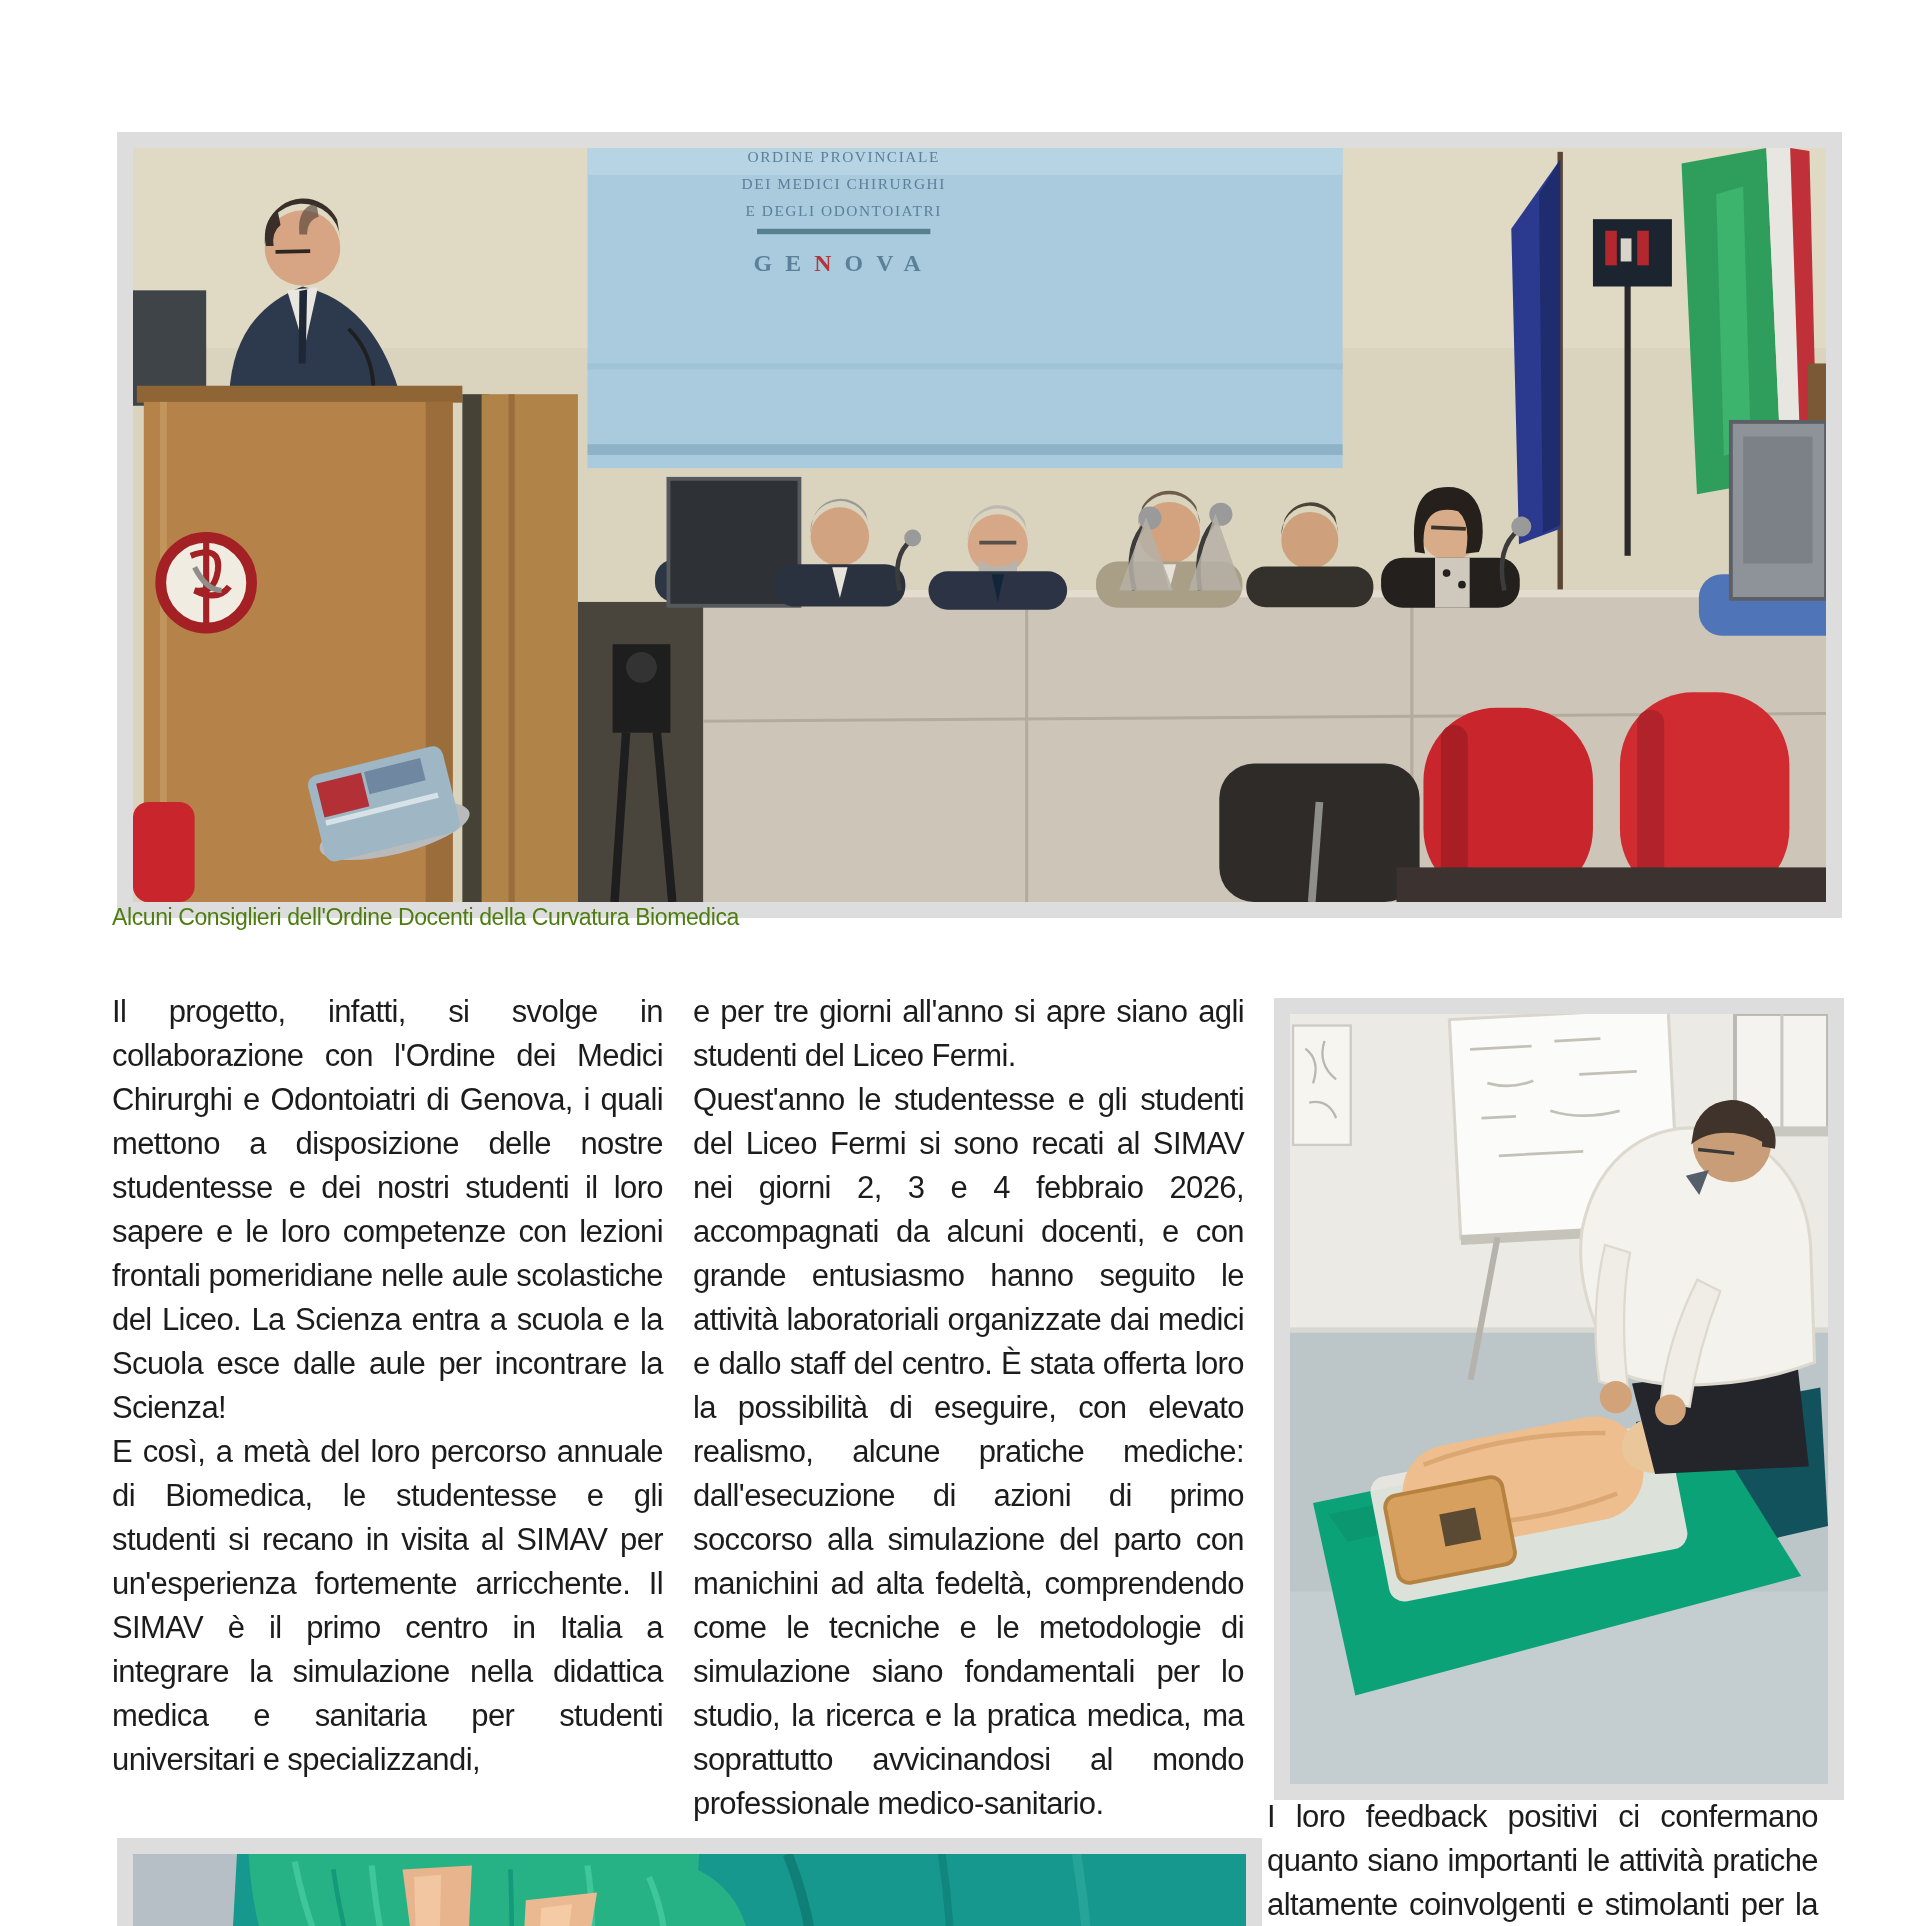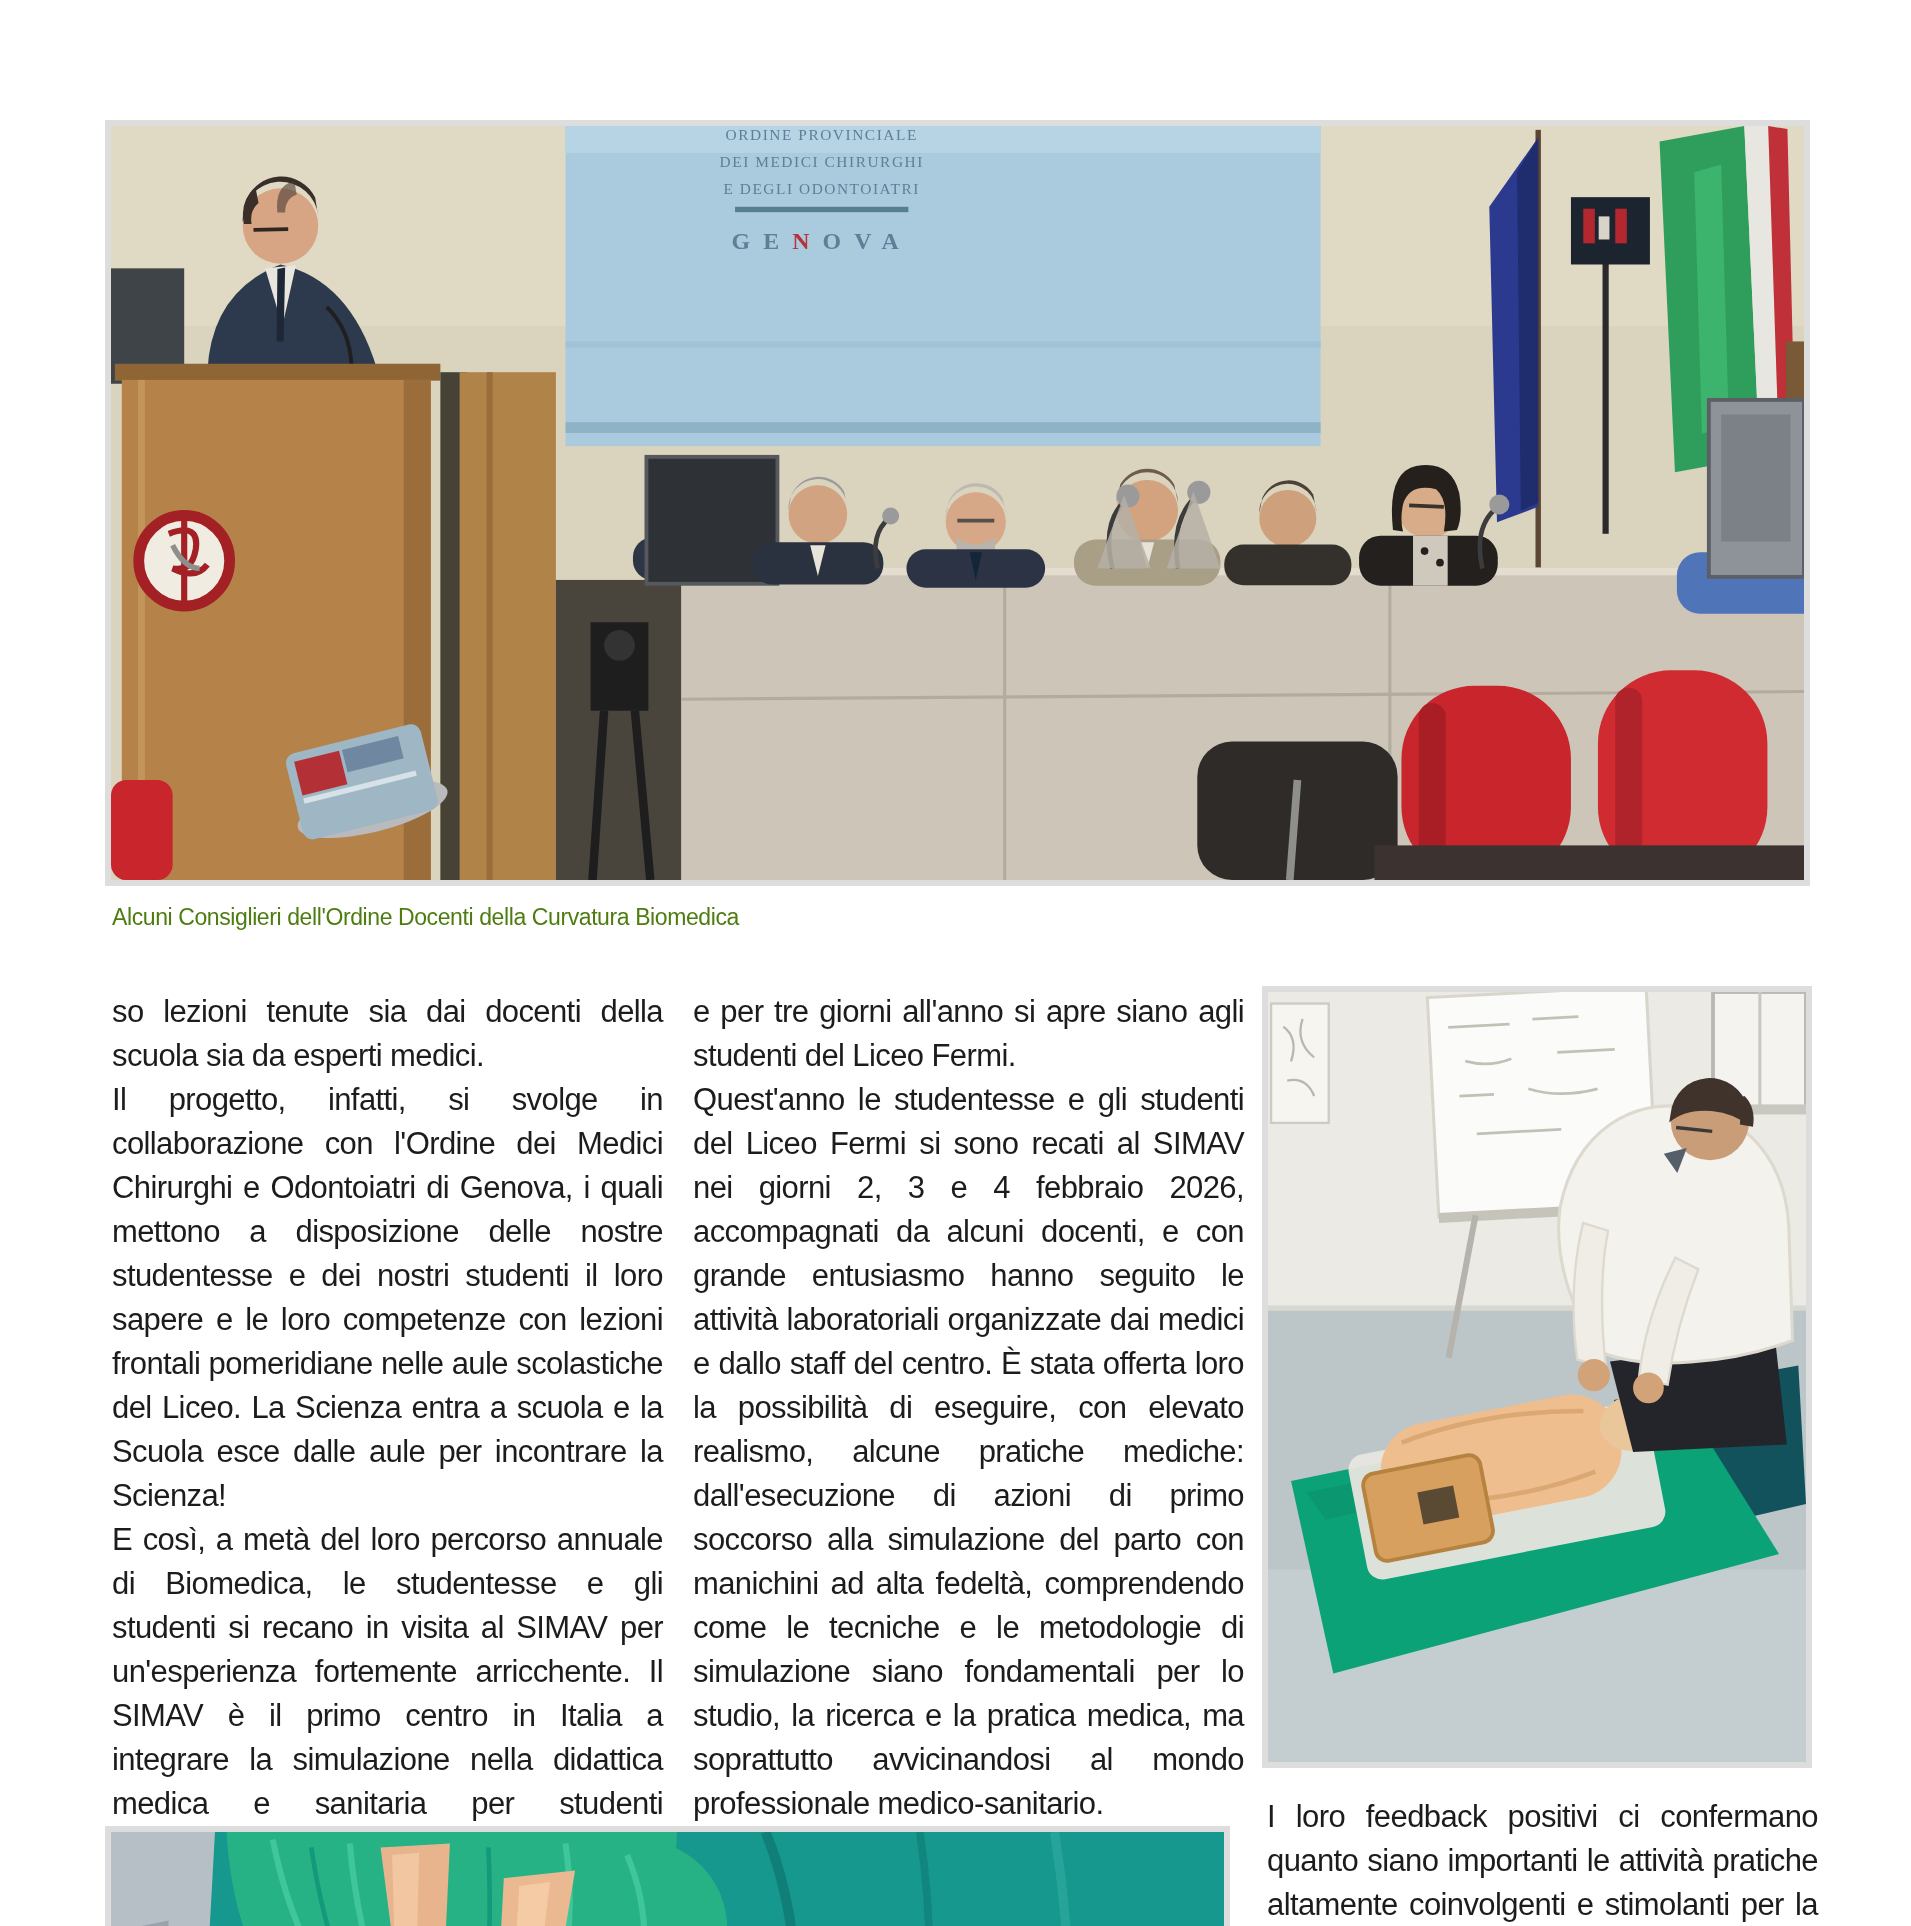--- a/index.html
+++ b/index.html
@@ -1,18 +1,18 @@
 <!DOCTYPE html>
 <html lang="it" style="font-size:6.2px"><head>
 <meta charset="utf-8">
 <style>
   html,body{margin:0;padding:0;background:#ffffff;}
   body{width:1911px;height:2548px;position:relative;font-family:"Liberation Sans",sans-serif;}
   .abs{position:absolute;}
-  figure{margin:0;padding:6px;}
+  figure{margin:12px;padding:16px;}
   .photo{overflow:hidden;background:#ddd;}
   .photo svg{display:block;width:100%;height:100%;}
 
   
   #photo-conference{left:105px;top:120px;width:1693px;height:754px;}
 
   
   #caption{left:112px;top:905px;width:1687px;font-size:23px;line-height:25px;
            color:#4d7c0f;font-weight:400;letter-spacing:-0.4px;}
 
@@ -213,21 +213,20 @@
       <rect x="3395" y="1500" width="70" height="400" rx="35" fill="#a81e24"></rect>
       <rect x="3905" y="1460" width="70" height="440" rx="35" fill="#b0232a"></rect>
       <rect x="3280" y="1870" width="1115" height="90" fill="#3c3330"></rect>
     </g>
   </svg>
 </figure>
 
 <div class="abs" id="caption">Alcuni Consiglieri dell'Ordine Docenti della Curvatura Biomedica</div>
 
 <div class="abs col" id="col1">
-  <p>so lezioni tenute sia dai docenti della scuola sia da esperti medici.</p>
   <p>Il progetto, infatti, si svolge in collaborazione con l'Ordine dei Medici Chirurghi e Odontoiatri di Genova, i quali mettono a disposizione delle nostre studentesse e dei nostri studenti il loro sapere e le loro competenze con lezioni frontali pomeridiane nelle aule scolastiche del Liceo. La Scienza entra a scuola e la Scuola esce dalle aule per incontrare la Scienza!</p>
   <p>E così, a metà del loro percorso annuale di Biomedica, le studentesse e gli studenti si recano in visita al SIMAV per un'esperienza fortemente arricchente. Il SIMAV è il primo centro in Italia a integrare la simulazione nella didattica medica e sanitaria per studenti universitari e specializzandi,</p>
 </div>
 <div class="abs col" id="col2">
   <p>e per tre giorni all'anno si apre siano agli studenti del Liceo Fermi.</p>
   <p>Quest'anno le studentesse e gli studenti del Liceo Fermi si sono recati al SIMAV nei giorni 2, 3 e 4 febbraio 2026, accompagnati da alcuni docenti, e con grande entusiasmo hanno seguito le attività laboratoriali organizzate dai medici e dallo staff del centro. È stata offerta loro la possibilità di eseguire, con elevato realismo, alcune pratiche mediche: dall'esecuzione di azioni di primo soccorso alla simulazione del parto con manichini ad alta fedeltà, comprendendo come le tecniche e le metodologie di simulazione siano fondamentali per lo studio, la ricerca e la pratica medica, ma soprattutto avvicinandosi al mondo professionale medico-sanitario.</p>
 </div>
 <div class="abs col" id="col3">
   <p>I loro feedback positivi ci confermano quanto siano importanti le attività pratiche altamente coinvolgenti e stimolanti per la motivazione allo studio scientifico e per un orientamento consapevole.</p>
 

